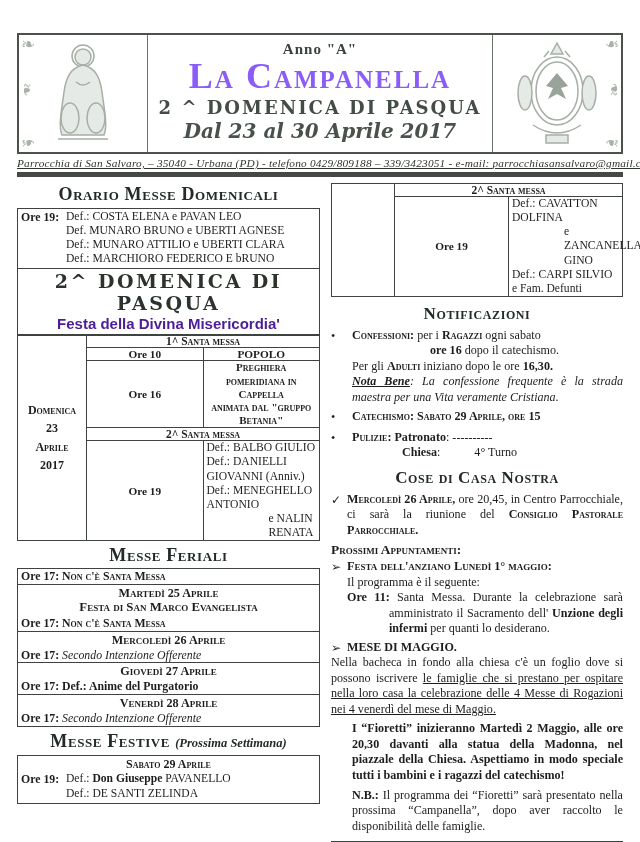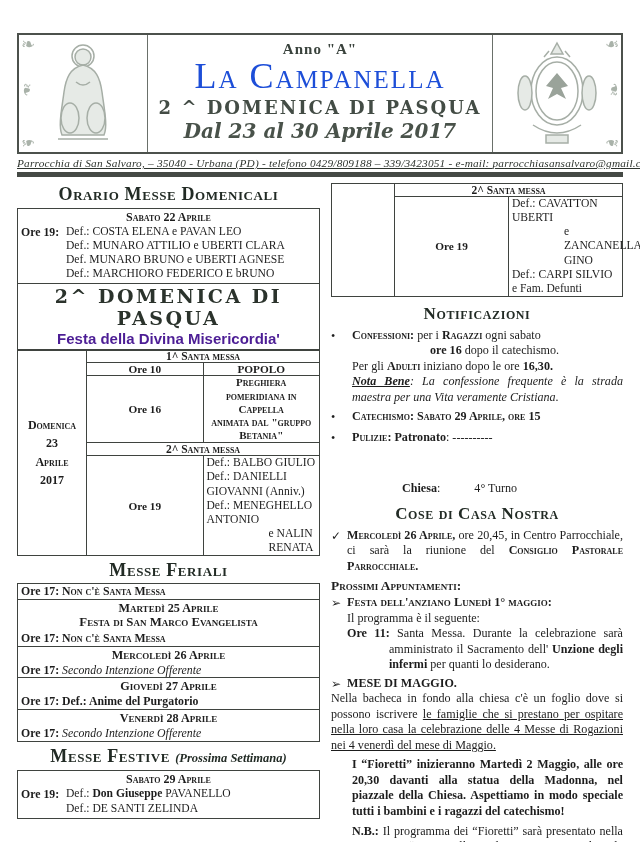--- a/index.html
+++ b/index.html
@@ -12,21 +12,21 @@
   
   .header-box{
     margin-top:33px;height:117px;border:2px solid #4c514c;display:flex;
     position:relative;background:#fff;
   }
   .h-side{width:128px;position:relative;overflow:hidden;}
   .h-left{border-right:1.5px solid #6a706a;}
   .h-right{border-left:1.5px solid #6a706a;}
   .h-center{flex:1;text-align:center;padding-top:6px;color:#39423c;}
   .anno{font-size:15px;font-weight:bold;letter-spacing:1px;}
-  .big-title{font-size:36px;font-weight:normal;font-variant:small-caps;letter-spacing:2px;line-height:1.05;color:#1d4ed8;text-align:center;}
+  .big-title{font-size:36px;font-weight:bold;font-variant:small-caps;letter-spacing:2px;line-height:1.05;color:#8b5cf6;text-align:center;}
   .subtitle{font-size:18px;font-weight:bold;letter-spacing:2px;color:#434c45;margin-top:1px;font-family:"DejaVu Serif",serif;}
   .daterange{font-size:20px;font-weight:bold;font-style:italic;font-family:"DejaVu Serif",serif;color:#49524a;margin-top:1px;}
   .figure-svg{position:absolute;left:50%;top:50%;transform:translate(-50%,-50%);}
   .orn{position:absolute;color:#a9b2a9;font-size:17px;line-height:1;}
   .orn.o-tl{top:1px;left:2px;}
   .orn.o-ml{top:46px;left:0px;transform:rotate(90deg);}
   .orn.o-bl{bottom:1px;left:2px;transform:scaleY(-1);}
   .orn.o-tr{top:1px;right:2px;transform:scaleX(-1);}
   .orn.o-mr{top:46px;right:0px;transform:rotate(-90deg);}
   .orn.o-br{bottom:1px;right:2px;transform:scale(-1,-1);}
@@ -73,21 +73,21 @@
   .fer-extra{font-family:Liberation Serif, serif;font-weight:bold;font-variant:small-caps;text-align:center;font-size:12.8px;}
   .stackgap{margin-top:-1.6px;}
   
   .rh1{font-size:17px;font-weight:bold;font-variant:small-caps;text-align:center;letter-spacing:.6px;color:#222b25;margin:7px 0 4px;}
   .rtext{font-size:12.1px;line-height:1.28;}
   .b-item{display:flex;margin:3px 0 4px;}
   .gut{width:21px;flex:none;padding-top:1px;}
   .b-content{flex:1;min-width:0;}
   .scb{font-variant:small-caps;font-weight:bold;}
   .conf-l2{padding-left:78px;}
-  .pulz-l2{padding-left:50px;margin-top:36px;}
+  .pulz-l2{padding-left:50px;}
   .gap34{display:inline-block;width:34px;}
   .hang40{padding-left:42px;text-indent:-42px;}
   .app-title{font-variant:small-caps;font-weight:bold;font-size:12.3px;}
   .para-ind{margin-left:21px;}
   .nbox{border:1.6px solid #3f433f;padding:2px 6px 3px;margin-top:7px;}
   .numeri{font-size:13px;font-weight:bold;line-height:1.3;}
   svg .ln{fill:none;stroke:#a6aea6;stroke-width:1.5;}
   svg .fl{fill:#e6eae6;stroke:#a6aea6;stroke-width:1.5;}
   svg .dk{fill:#9aa39a;stroke:none;}
 </style>
@@ -138,27 +138,26 @@
   <div class="address"><span>Parrocchia di San Salvaro, – 35040 - Urbana (PD) - telefono 0429/809188 – 339/3423051 - e-mail: </span><a href="#" class="email">parrocchiasansalvaro@gmail.com</a></div>
   <div class="thick-bar"></div>
 
   <div class="cols">
 
     <div class="col-left">
 
       <div class="h1">Orario Messe Domenicali</div>
 
       <div class="box sab-box">
-        <div class="sab-head">Sabato 22 Aprile</div>
         <div class="sab-body">
           <div class="sab-time">Ore 19:</div>
           <div class="b-content">
             <div class="defline">Def.: COSTA ELENA e PAVAN LEO</div>
+            <div class="defline">Def. MUNARO BRUNO e UBERTI AGNESE</div>
             <div class="defline">Def.: MUNARO ATTILIO e UBERTI CLARA</div>
-            <div class="defline">Def. MUNARO BRUNO e UBERTI AGNESE</div>
             <div class="defline">Def.: MARCHIORO FEDERICO E bRUNO</div>
           </div>
         </div>
       </div>
 
       <div class="box deco-box">
         <div class="deco1">2^ DOMENICA DI PASQUA</div>
         <div class="deco2">Festa della Divina Misericordia'</div>
       </div>
 
@@ -245,21 +244,21 @@
 
       <table class="tbl">
         <tbody>
             <tr>
           <td class="datecell" rowspan="2" style="width:56px;"></td>
           <td colspan="2" class="mh">2^ Santa messa</td>
         </tr>
         <tr>
           <td class="orecell">Ore 19</td>
           <td>
-            <div class="defline">Def.: CAVATTON UBERTI</div>
+            <div class="defline">Def.: CAVATTON DOLFINA</div>
             <div class="defline" style="padding-left:52px;">e ZANCANELLA GINO</div>
             <div class="defline">Def.: CARPI SILVIO e Fam. Defunti</div>
           </td>
         </tr>
       </tbody>
         </table>
 
       <div class="rh1">Notificazioni</div>
 
       <div class="b-item rtext">

